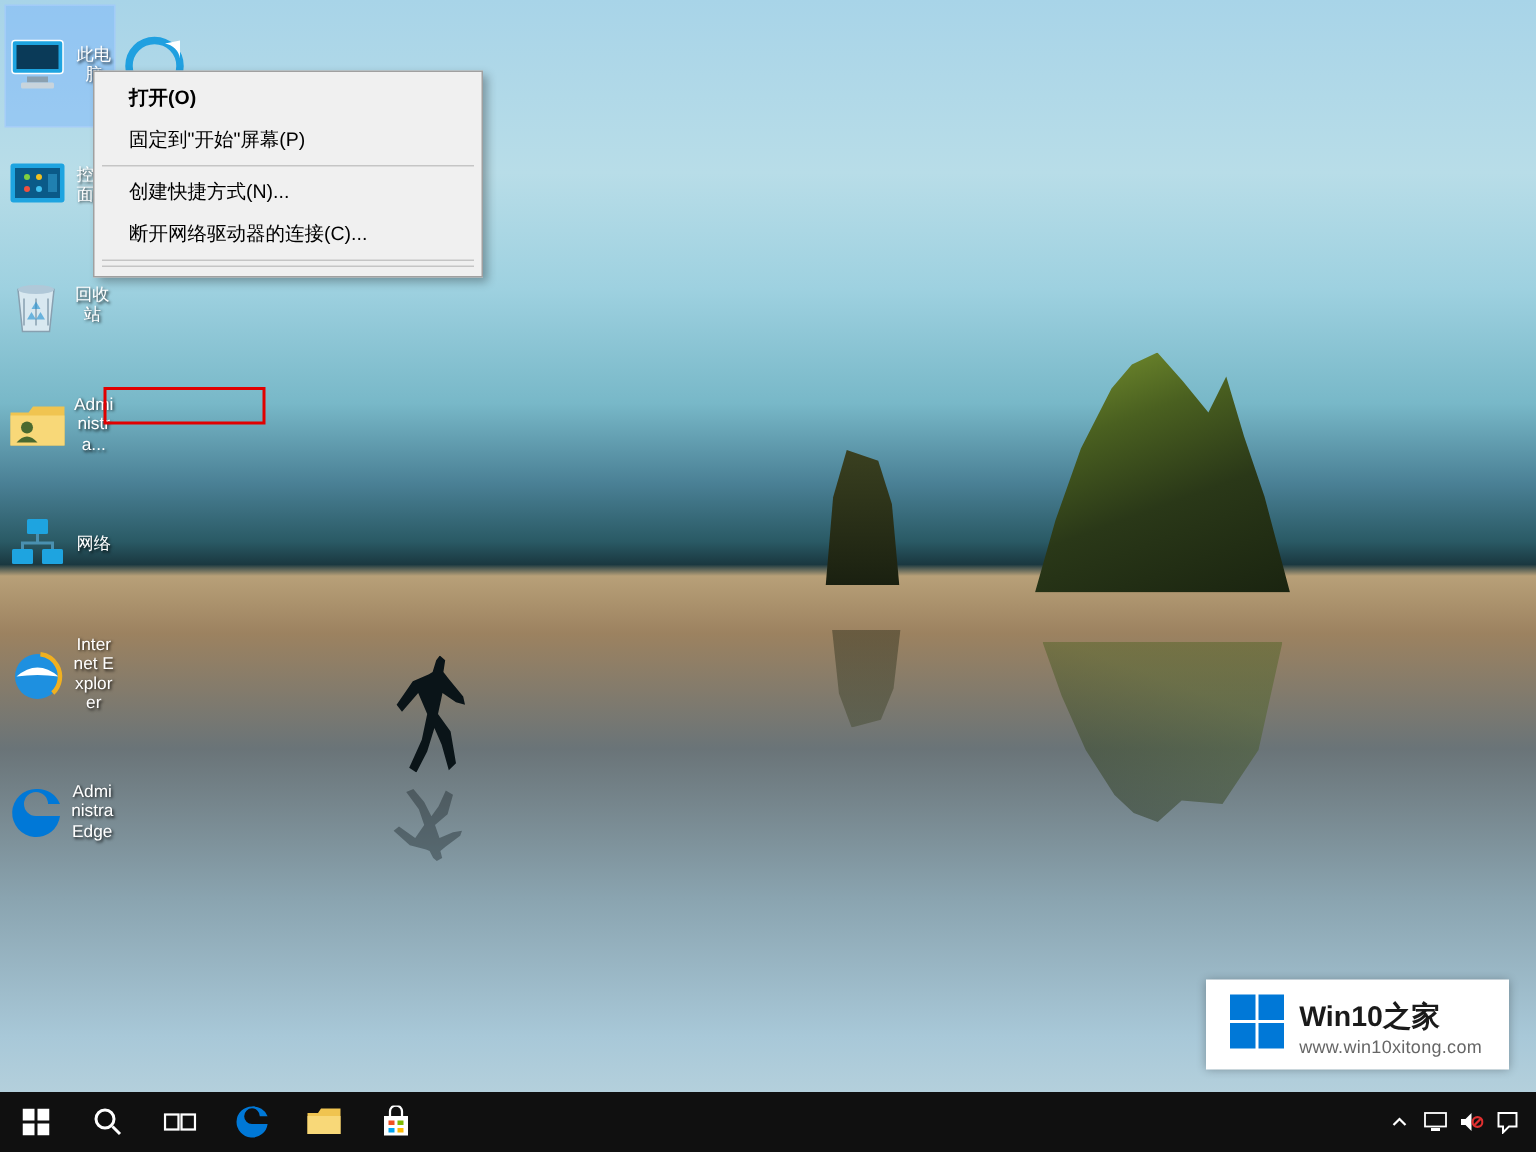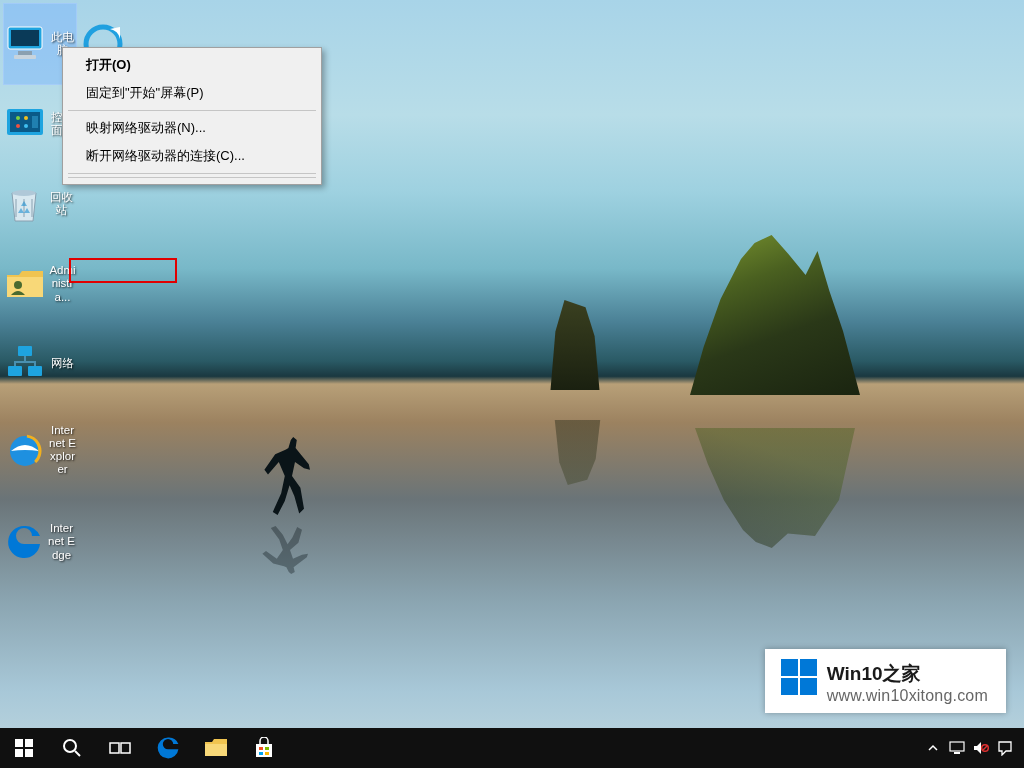--- a/index.html
+++ b/index.html
@@ -102,21 +102,21 @@
     position: absolute; right: 18px; bottom: 55px;
     background: #fff; padding: 12px 18px 8px 62px;
     box-shadow: 0 0 6px rgba(0,0,0,0.3);
   }
   .watermark .logo {
     position: absolute; left: 16px; top: 10px; width: 36px; height: 36px;
     display: grid; grid-template-columns: 1fr 1fr; grid-template-rows: 1fr 1fr; gap: 2px;
   }
   .watermark .logo div { background: #0078d7; }
   .watermark .t1 { font-size: 19px; font-weight: 700; color: #1a1a1a; }
-  .watermark .t2 { font-size: 16px; color: #666; letter-spacing: 0.2px; }
+  .watermark .t2 { font-size: 12px; color: #666; letter-spacing: 0.2px; }
 
   
   svg { display: block; }
 </style>
 </head>
 <body>
 
 <div class="desktop">
 
   <div class="scenery">
@@ -196,41 +196,41 @@
           </svg>
       </div>
       <div class="lbl">Internet Explorer</div>
     </div>
     <div class="dicon" style="height:92px">
       <div class="img">
         <svg width="40" height="40" viewBox="0 0 40 40">
             <path d="M20 4 A16 16 0 1 0 36 22 L20 22 A8 8 0 1 1 28 14 L36 14 A16 16 0 0 0 20 4 Z" fill="#0078d7"></path>
           </svg>
       </div>
-      <div class="lbl">Internet Edge</div>
+      <div class="lbl">Administra Edge</div>
     </div>
   </div>
 
   <div class="row2">
     <div class="dicon">
       <div class="img">
         <svg width="42" height="42" viewBox="0 0 42 42">
             <circle cx="21" cy="21" r="17" fill="none" stroke="#20a0e0" stroke-width="5"></circle>
             <path d="M28 6 A12 12 0 0 1 38 16 L38 4 Z" fill="#fff"></path>
           </svg>
       </div>
       <div class="lbl"></div>
     </div>
   </div>
 
   <div class="ctxmenu">
     <div class="ctxitem bold">打开(O)</div>
     <div class="ctxitem">固定到"开始"屏幕(P)</div>
     <div class="ctxsep"></div>
-    <div class="ctxitem">映射网络驱动器(N)...</div>
+    <div class="ctxitem">创建快捷方式(N)...</div>
     <div class="ctxitem">断开网络驱动器的连接(C)...</div>
     <div class="ctxsep"></div>
     <div class="ctxsep"></div>
   </div>
   <div class="hl"></div>
 
   <div class="watermark">
     <div class="logo">
         <div></div>
         <div></div>

